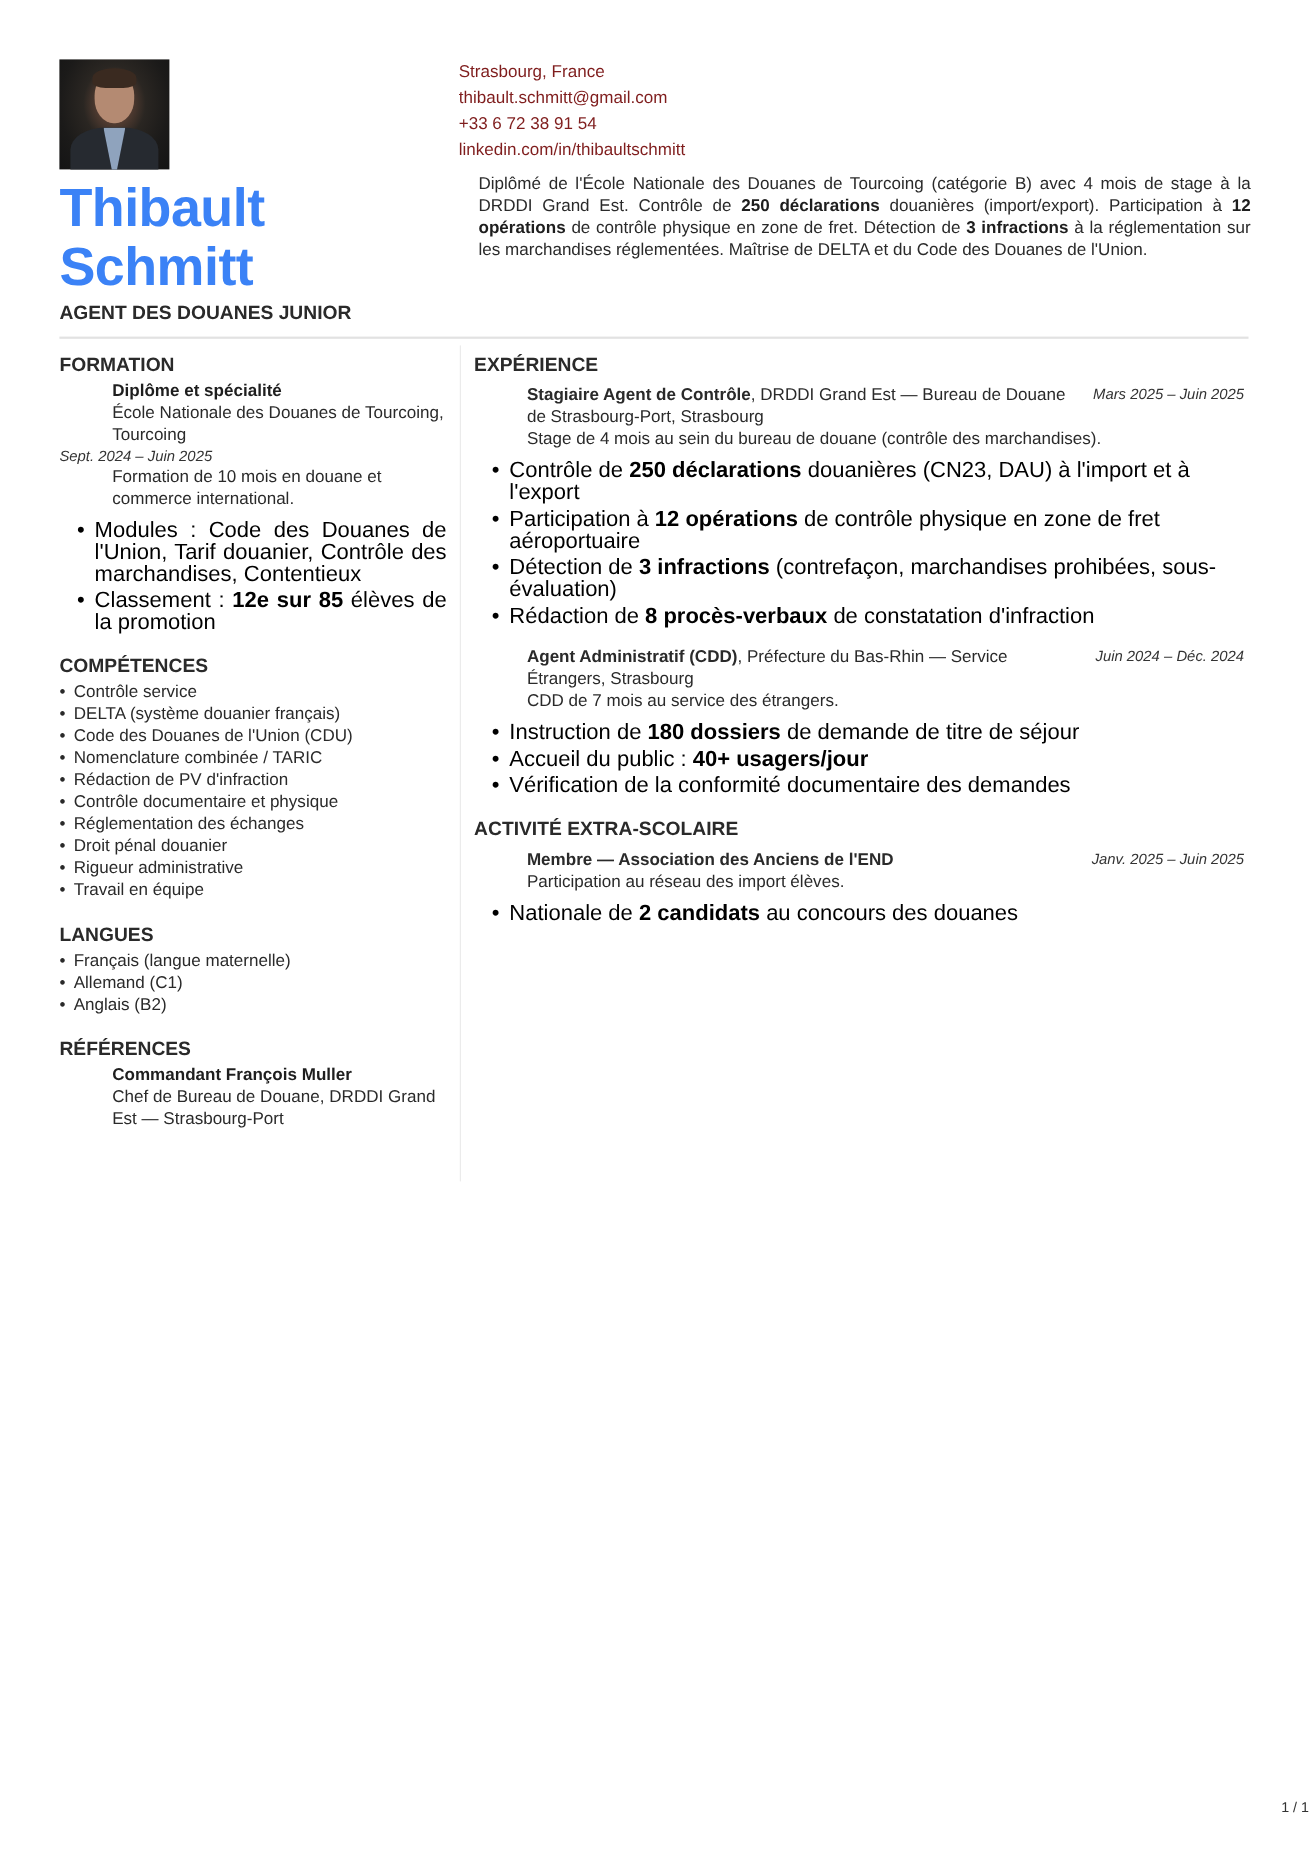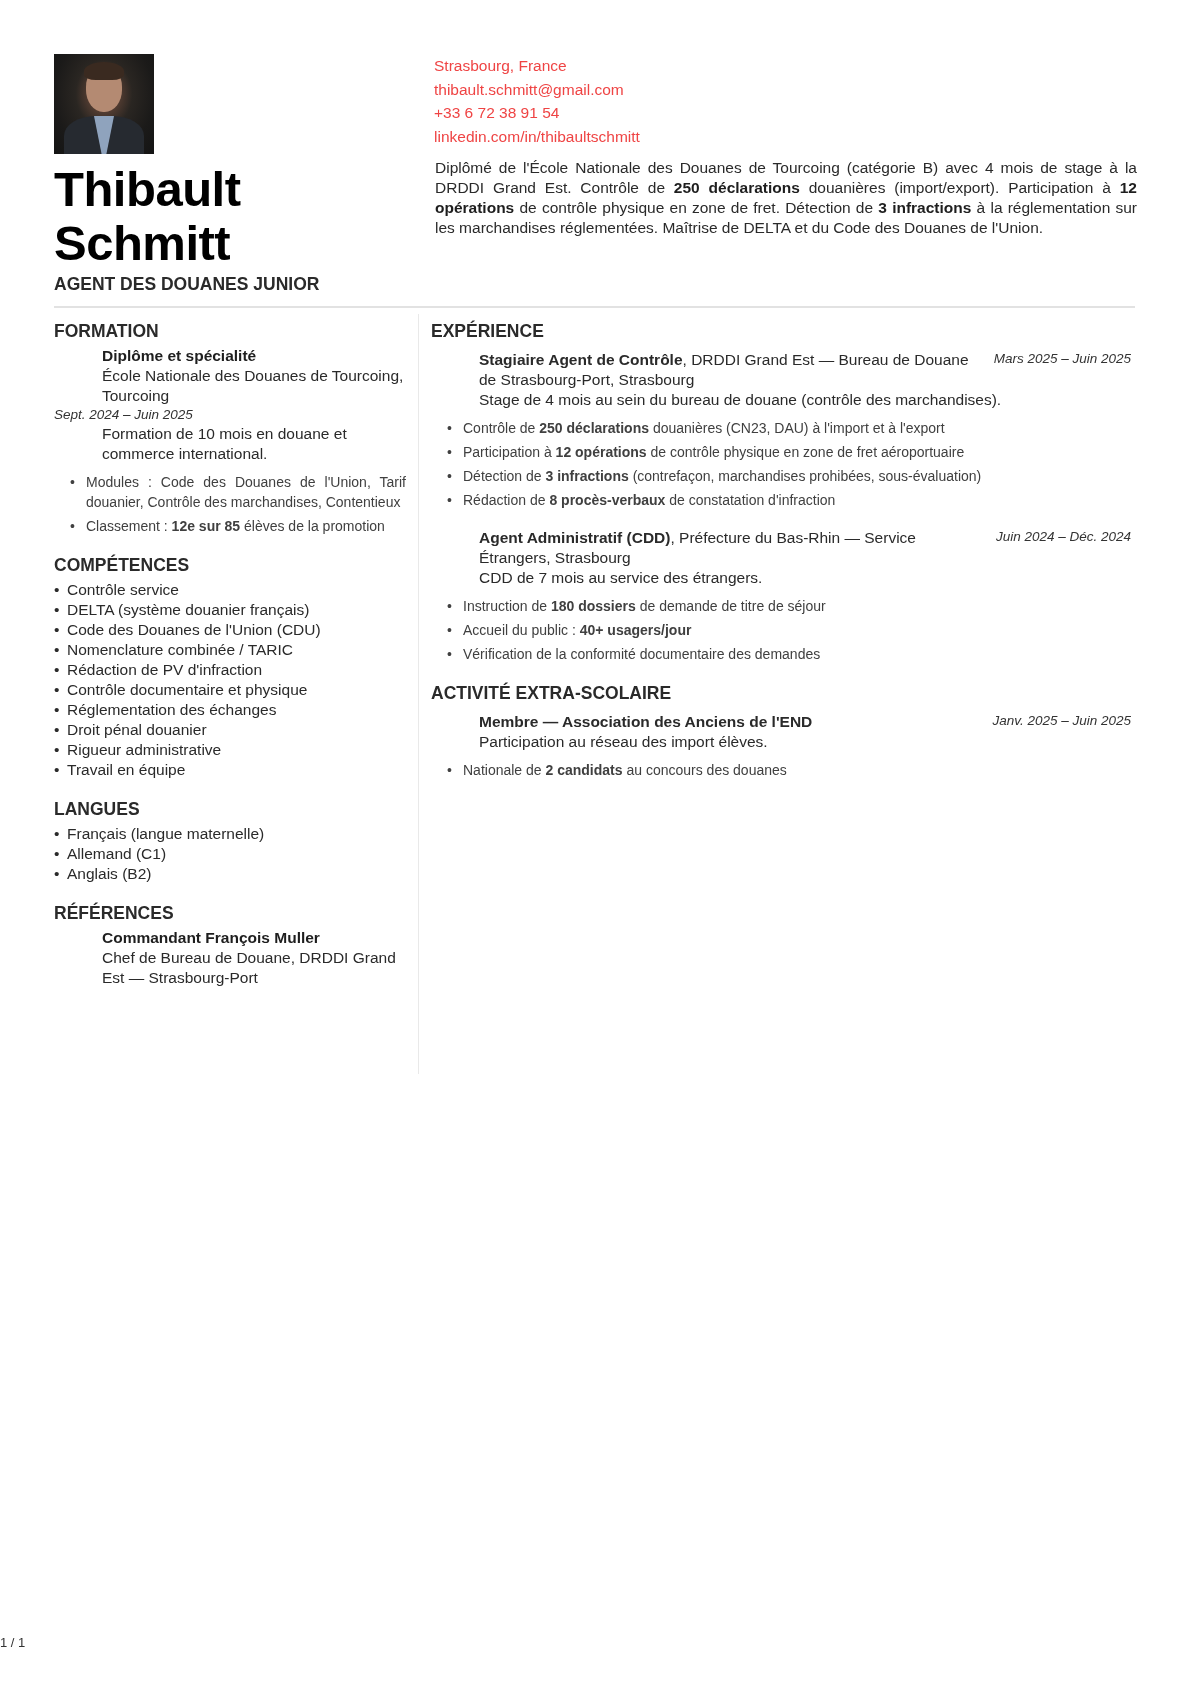--- a/index.html
+++ b/index.html
@@ -14,51 +14,51 @@
     position: absolute; left: 0; top: 0; width: 100px; height: 100px;
     background: radial-gradient(ellipse at 50% 40%, #8a6a58 0%, #5a4034 18%, #2a2622 40%, #1b1a19 70%, #141414 100%);
     overflow: hidden;
   }
   .photo .head { position: absolute; left: 32px; top: 12px; width: 36px; height: 46px; border-radius: 45% 45% 48% 48%; background: #b48a72; }
   .photo .hair { position: absolute; left: 30px; top: 8px; width: 40px; height: 18px; border-radius: 50% 50% 30% 30%; background: #3a2a20; }
   .photo .body { position: absolute; left: 10px; top: 62px; width: 80px; height: 50px; border-radius: 40% 40% 0 0; background: #262a30; }
   .photo .shirt { position: absolute; left: 40px; top: 62px; width: 20px; height: 40px; background: #8fa3bd; clip-path: polygon(0 0,100% 0,60% 100%,40% 100%); }
   .name {
     position: absolute; left: 0; top: 108px;
-    font-size: 49px; font-weight: bold; line-height: 54px; color: #000000; letter-spacing: -0.5px;
+    font-size: 49px; font-weight: bold; line-height: 54px; color: #3b82f6; letter-spacing: -0.5px;
   }
   .role {
     position: absolute; left: 0; top: 220px;
     font-size: 17.5px; font-weight: bold; color: #2a2a2a;
   }
-  .contact { position: absolute; left: 380px; top: 0px; font-size: 15.5px; line-height: 23.5px; color: #ef4444; }
+  .contact { position: absolute; left: 363px; top: 0px; font-size: 15.5px; line-height: 23.5px; color: #7f1d1d; }
   .summary {
     position: absolute; left: 381px; top: 104px; width: 702px;
     font-size: 15.5px; line-height: 20px; color: #2a2a2a;
   }
   .summary b { color: #1e1e1e; }
   .hr { position: absolute; left: 0; top: 252px; width: 1081px; height: 2px; background: #e2e2e2; }
   .left { position: absolute; left: 0; top: 266px; width: 352px; }
   .vdiv { position: absolute; left: 364px; top: 260px; width: 1px; height: 760px; background: #e9e9e9; }
   .right { position: absolute; left: 377px; top: 266px; width: 700px; }
   .sec-title { font-size: 17.5px; font-weight: bold; color: #2a2a2a; margin: 0 0 4px 0; line-height: 22px; }
   .txt { font-size: 15.5px; line-height: 20px; color: #2a2a2a; margin-left: 48px; }
   .bold { font-weight: bold; color: #1e1e1e; }
   .italic-date { font-style: italic; font-size: 13.5px; color: #333; line-height: 18px; }
   ul.bul { margin: 8px 0 0 0; padding-left: 32px; list-style: none; }
-  ul.bul li { position: relative; font-size: 14px; line-height: 20px; margin-bottom: 4px; color: #404040; }
+  ul.bul li { position: relative; font-size: 20px; line-height: 20px; margin-bottom: 4px; color: #000000; }
   ul.bul li::before { content: "•"; position: absolute; left: -16px; }
   ul.simple { margin: 0; padding: 0 0 0 13px; list-style: none; }
   ul.simple li { position: relative; font-size: 15.5px; line-height: 20px; color: #2a2a2a; }
   ul.simple li::before { content: "•"; position: absolute; left: -13px; }
   .justify { text-align: justify; }
   .entry-head { position: relative; padding-right: 160px; }
   .entry-head .date { position: absolute; right: 0; top: 0; }
   .mb18 { margin-bottom: 18px; }
-  .footer { position: absolute; top: 1635px; left: 0; width: 1190px; text-align: left; font-size: 13px; color: #333; }
+  .footer { position: absolute; top: 1635px; left: 0; width: 1190px; text-align: right; font-size: 13px; color: #333; }
 </style>
 </head>
 <body>
 
 <div class="page">
   <div class="header">
     <div class="photo">
       <div class="body"></div>
         <div class="shirt"></div>
         <div class="head"></div>

